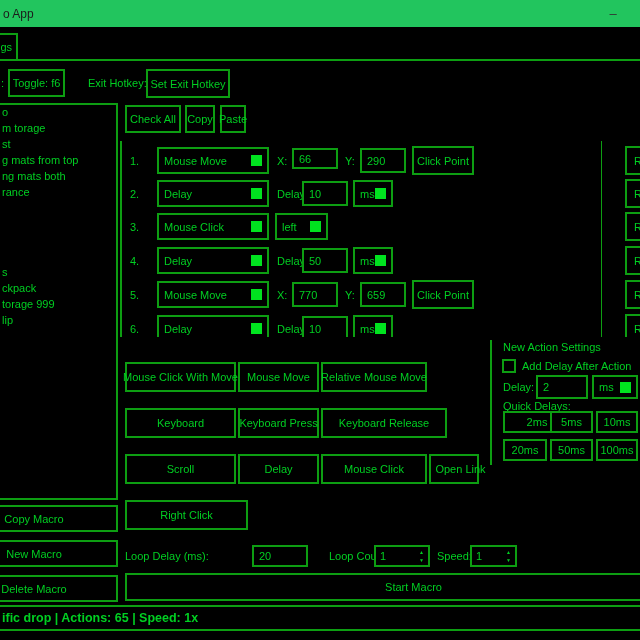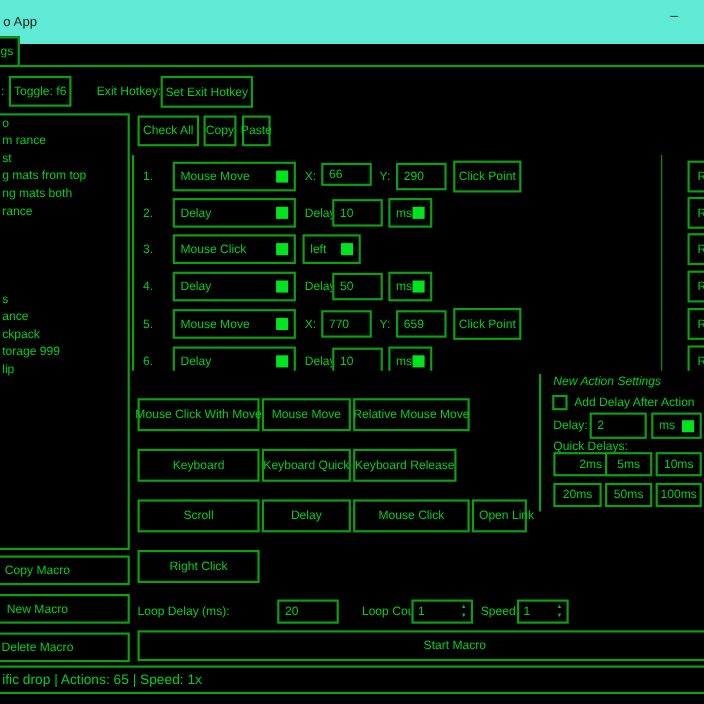--- a/index.html
+++ b/index.html
@@ -13,28 +13,28 @@
   #frame{position:relative;width:640px;height:640px;background:#000;overflow:hidden;}
   .abs{position:absolute;}
   .box{border:2px solid var(--gb);background:#000;}
   .btn{display:flex;align-items:center;justify-content:center;color:var(--gt);font-size:11px;white-space:nowrap;cursor:default;}
   .lbl{color:var(--gt);font-size:11px;white-space:nowrap;display:flex;align-items:center;}
   .dd{display:flex;align-items:center;justify-content:space-between;padding:0 5px;color:var(--gt);font-size:11px;white-space:nowrap;}
   .sq{width:11px;height:11px;background:var(--gq);flex:0 0 auto;}
   .inp{display:flex;align-items:center;padding:0 5px;color:var(--gt);font-size:11px;white-space:nowrap;}
   .vline{background:var(--gb);}
   .hline{background:var(--gb);}
-  .titlebar{left:0;top:0;width:640px;height:40px;background:#5eead4;display:flex;align-items:center;}
+  .titlebar{left:0;top:0;width:640px;height:27px;background:#22c55e;display:flex;align-items:center;}
   .title{color:#1c1c1c;font-size:12px;padding-left:3px;}
   .minbtn{position:absolute;left:596px;top:0;width:34px;height:27px;display:flex;align-items:center;justify-content:center;color:#333;font-size:13px;}
   .list{list-style:none;}
   .list li{height:16px;line-height:16px;color:var(--gt);font-size:11px;white-space:nowrap;padding-left:2px;}
   .spin{display:flex;align-items:center;justify-content:space-between;padding:0 4px;color:var(--gt);font-size:11px;}
   .arrows{display:flex;flex-direction:column;align-items:center;line-height:5px;font-size:5px;color:var(--gt);gap:3px;}
-  .status{color:var(--gt);font-size:12.5px;font-weight:normal;white-space:nowrap;display:flex;align-items:center;}
+  .status{color:var(--gt);font-size:12.5px;font-weight:bold;white-space:nowrap;display:flex;align-items:center;}
 </style>
 </head>
 <body>
 
 <div id="frame">
 
   <div class="abs titlebar">
     <span class="title">o App</span>
     <span class="minbtn">–</span>
   </div>
@@ -43,31 +43,30 @@
   <div class="abs box btn" style="left:-34px;top:33px;width:52px;height:28px;justify-content:flex-end;padding-right:4px;">gs</div>
 
   <div class="abs lbl" style="left:1px;top:69px;height:28px;">:</div>
   <div class="abs box btn" style="left:8px;top:69px;width:57px;height:28px;">Toggle: f6</div>
   <div class="abs lbl" style="left:88px;top:69px;height:28px;">Exit Hotkey:</div>
   <div class="abs box btn" style="left:146px;top:69px;width:84px;height:29px;">Set Exit Hotkey</div>
 
   <div class="abs box" style="left:-50px;top:103px;width:168px;height:397px;"></div>
   <ul class="abs list" style="left:0;top:104px;width:116px;">
     <li>o</li>
-    <li>m rance</li>
+    <li>m torage</li>
     <li>st</li>
     <li>g mats from top</li>
     <li>ng mats both</li>
     <li>rance</li>
     <li></li>
     <li></li>
     <li></li>
     <li></li>
     <li>s</li>
-    <li>ance</li>
     <li>ckpack</li>
     <li>torage 999</li>
     <li>lip</li>
   </ul>
 
   <div class="abs box btn" style="left:125px;top:105px;width:56px;height:28px;">Check All</div>
   <div class="abs box btn" style="left:185px;top:105px;width:30px;height:28px;">Copy</div>
   <div class="abs box btn" style="left:220px;top:105px;width:26px;height:28px;">Paste</div>
 
   <div class="abs vline" style="left:120px;top:141px;width:2px;height:196px;"></div>
@@ -147,30 +146,30 @@
       <span>ms</span>
       <span class="sq"></span>
     </div>
     <div class="abs box btn" style="left:506px;top:174px;width:60px;height:29px;justify-content:flex-start;padding-left:7px;">R</div>
   </div>
 
   <div class="abs box btn" style="left:125px;top:362px;width:111px;height:30px;">Mouse Click With Move</div>
   <div class="abs box btn" style="left:238px;top:362px;width:81px;height:30px;">Mouse Move</div>
   <div class="abs box btn" style="left:125px;top:408px;width:111px;height:30px;">Keyboard</div>
   <div class="abs box btn" style="left:321px;top:362px;width:106px;height:30px;">Relative Mouse Move</div>
-  <div class="abs box btn" style="left:238px;top:408px;width:81px;height:30px;">Keyboard Quick</div>
-  <div class="abs box btn" style="left:321px;top:408px;width:94px;height:30px;">Keyboard Release</div>
+  <div class="abs box btn" style="left:238px;top:408px;width:81px;height:30px;">Keyboard Press</div>
+  <div class="abs box btn" style="left:321px;top:408px;width:126px;height:30px;">Keyboard Release</div>
   <div class="abs box btn" style="left:125px;top:454px;width:111px;height:30px;">Scroll</div>
   <div class="abs box btn" style="left:238px;top:454px;width:81px;height:30px;">Delay</div>
   <div class="abs box btn" style="left:321px;top:454px;width:106px;height:30px;">Mouse Click</div>
   <div class="abs box btn" style="left:429px;top:454px;width:50px;height:30px;padding-left:13px;">Open Link</div>
-  <div class="abs box btn" style="left:125px;top:500px;width:111px;height:30px;">Right Click</div>
+  <div class="abs box btn" style="left:125px;top:500px;width:123px;height:30px;">Right Click</div>
 
   <div class="abs vline" style="left:490px;top:340px;width:1.5px;height:125px;"></div>
-  <div class="abs lbl" style="left:503px;top:340px;height:14px;font-style:italic;">New Action Settings</div>
+  <div class="abs lbl" style="left:503px;top:340px;height:14px;">New Action Settings</div>
   <div class="abs box" style="left:502px;top:359px;width:14px;height:14px;"></div>
   <div class="abs lbl" style="left:522px;top:359px;height:14px;">Add Delay After Action</div>
   <div class="abs lbl" style="left:503px;top:375px;height:24px;">Delay:</div>
   <div class="abs box inp" style="left:536px;top:375px;width:52px;height:24px;">2</div>
   <div class="abs box dd" style="left:592px;top:375px;width:46px;height:24px;">
     <span>ms</span>
     <span class="sq"></span>
   </div>
   <div class="abs lbl" style="left:503px;top:399px;height:14px;">Quick Delays:</div>
   <div class="abs box btn" style="left:503px;top:411px;width:68px;height:22px;">2ms</div>

